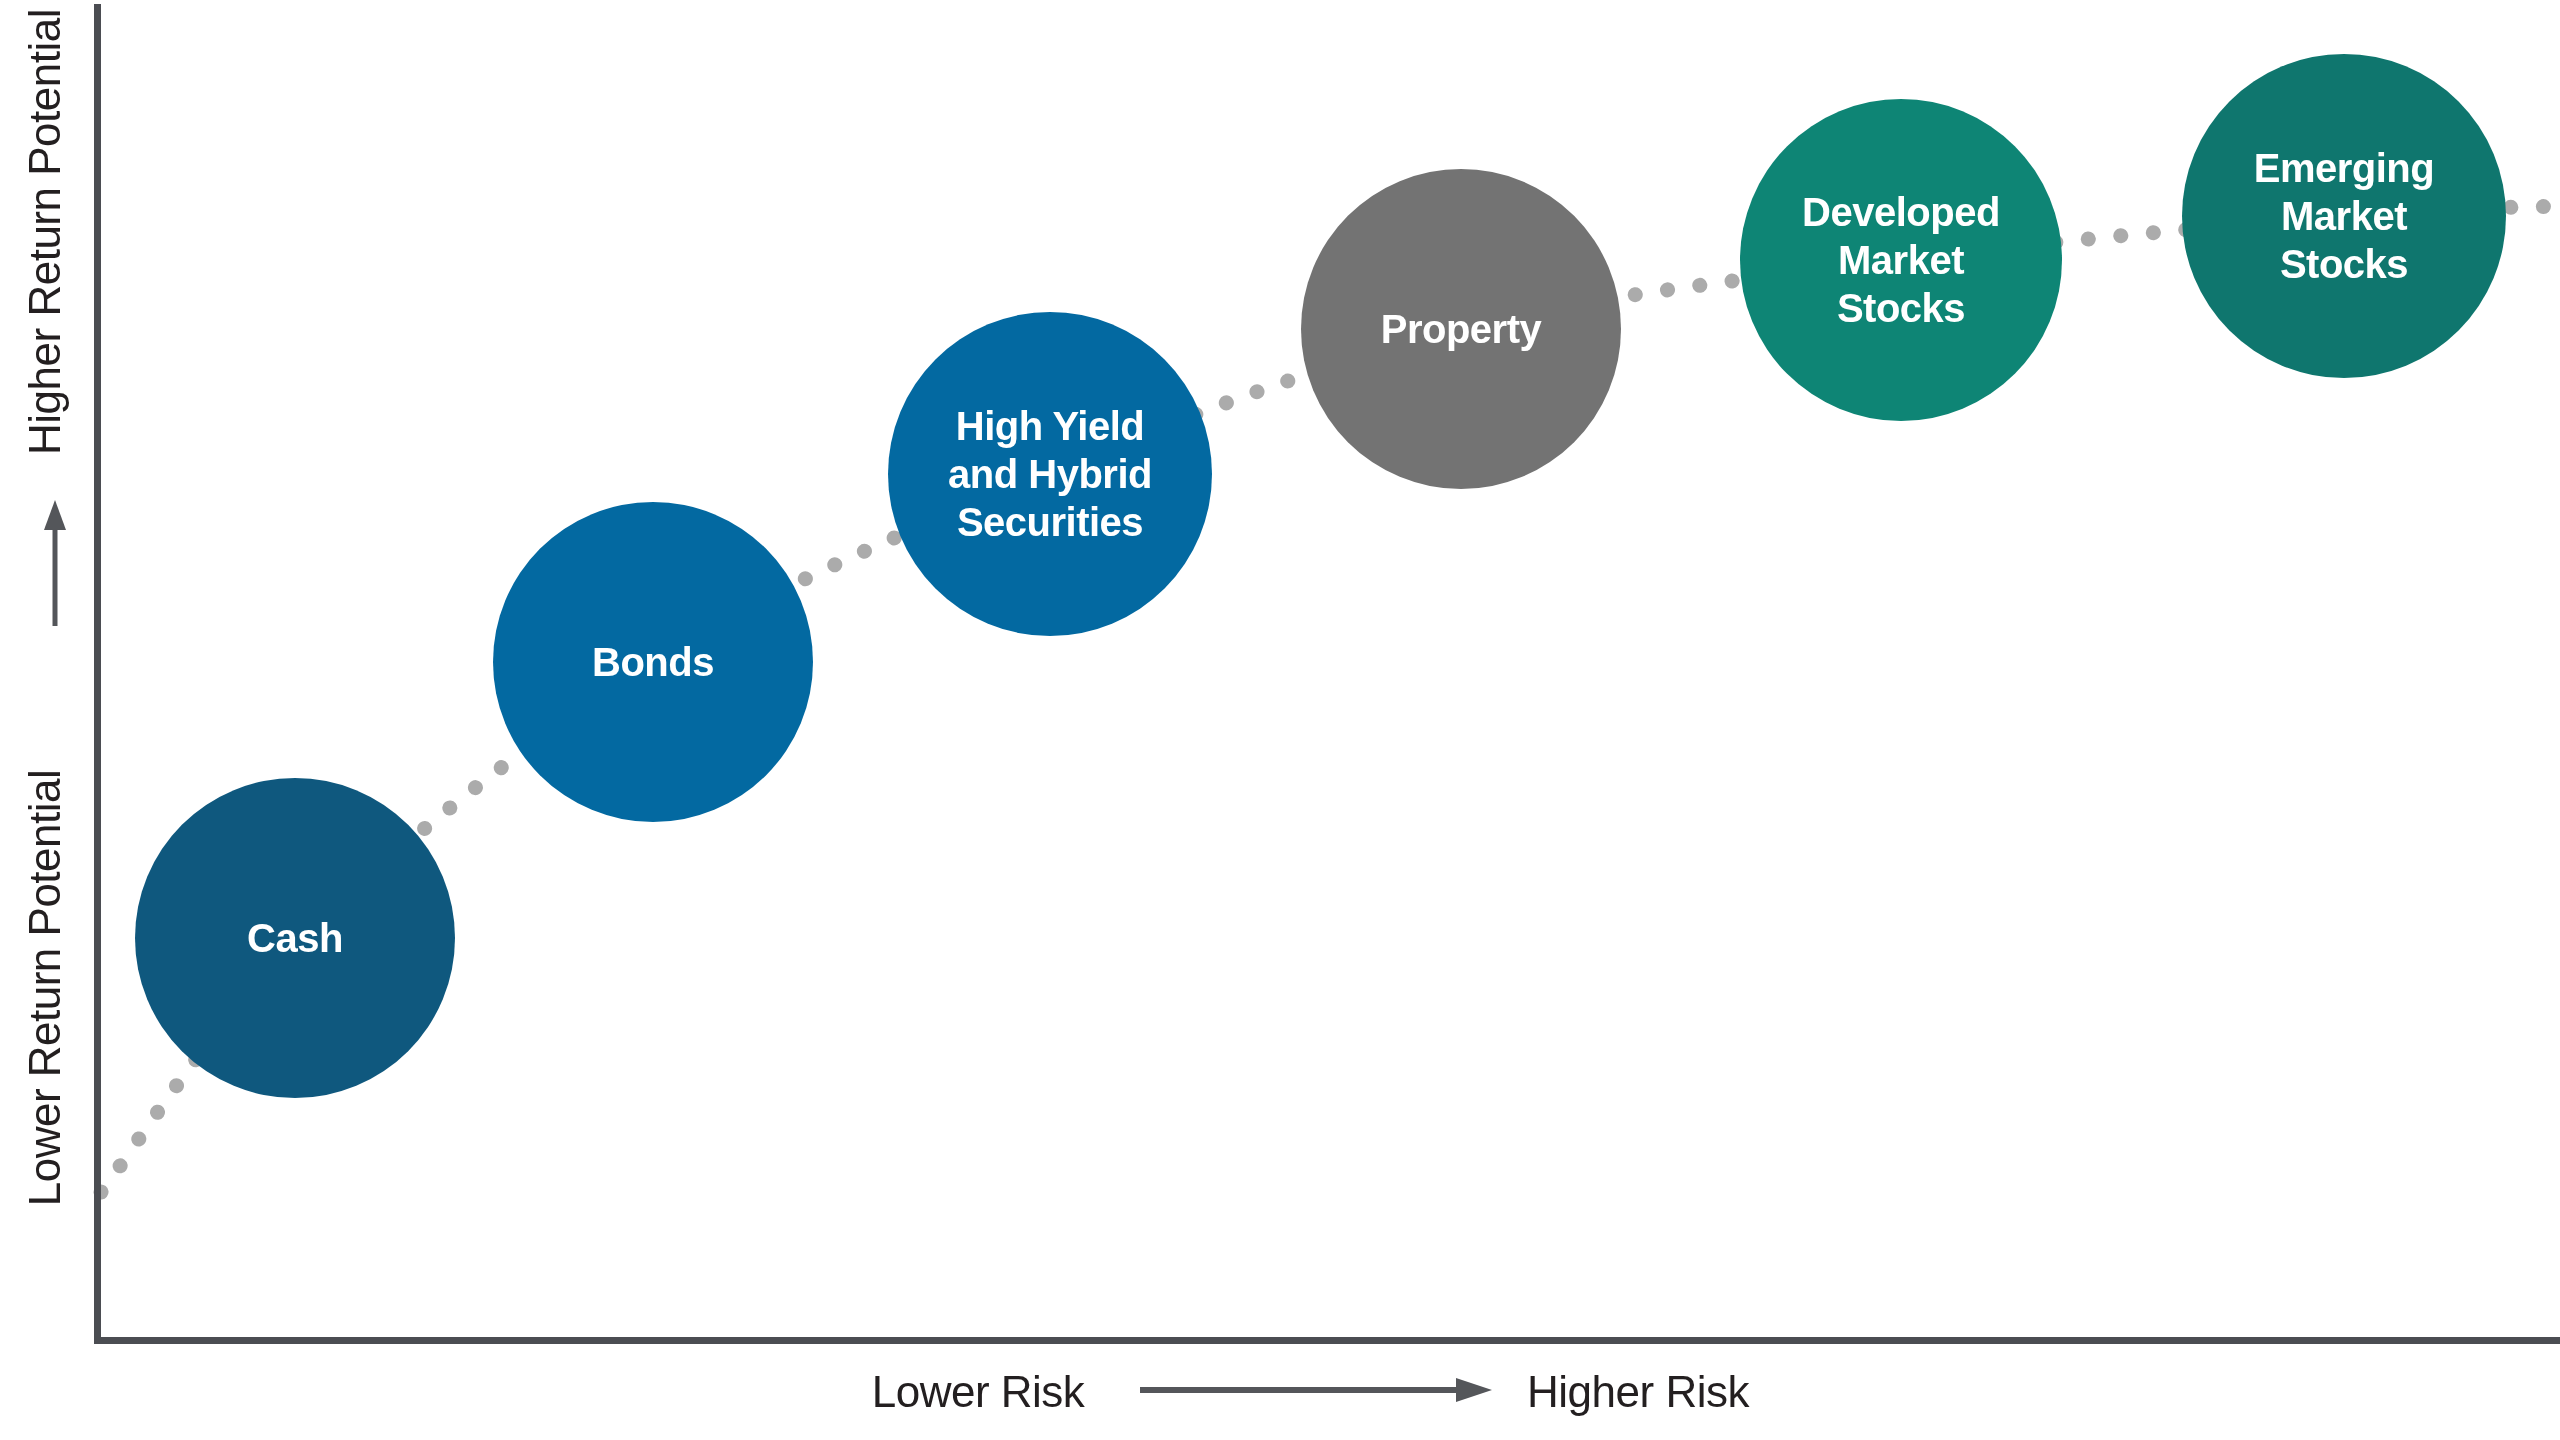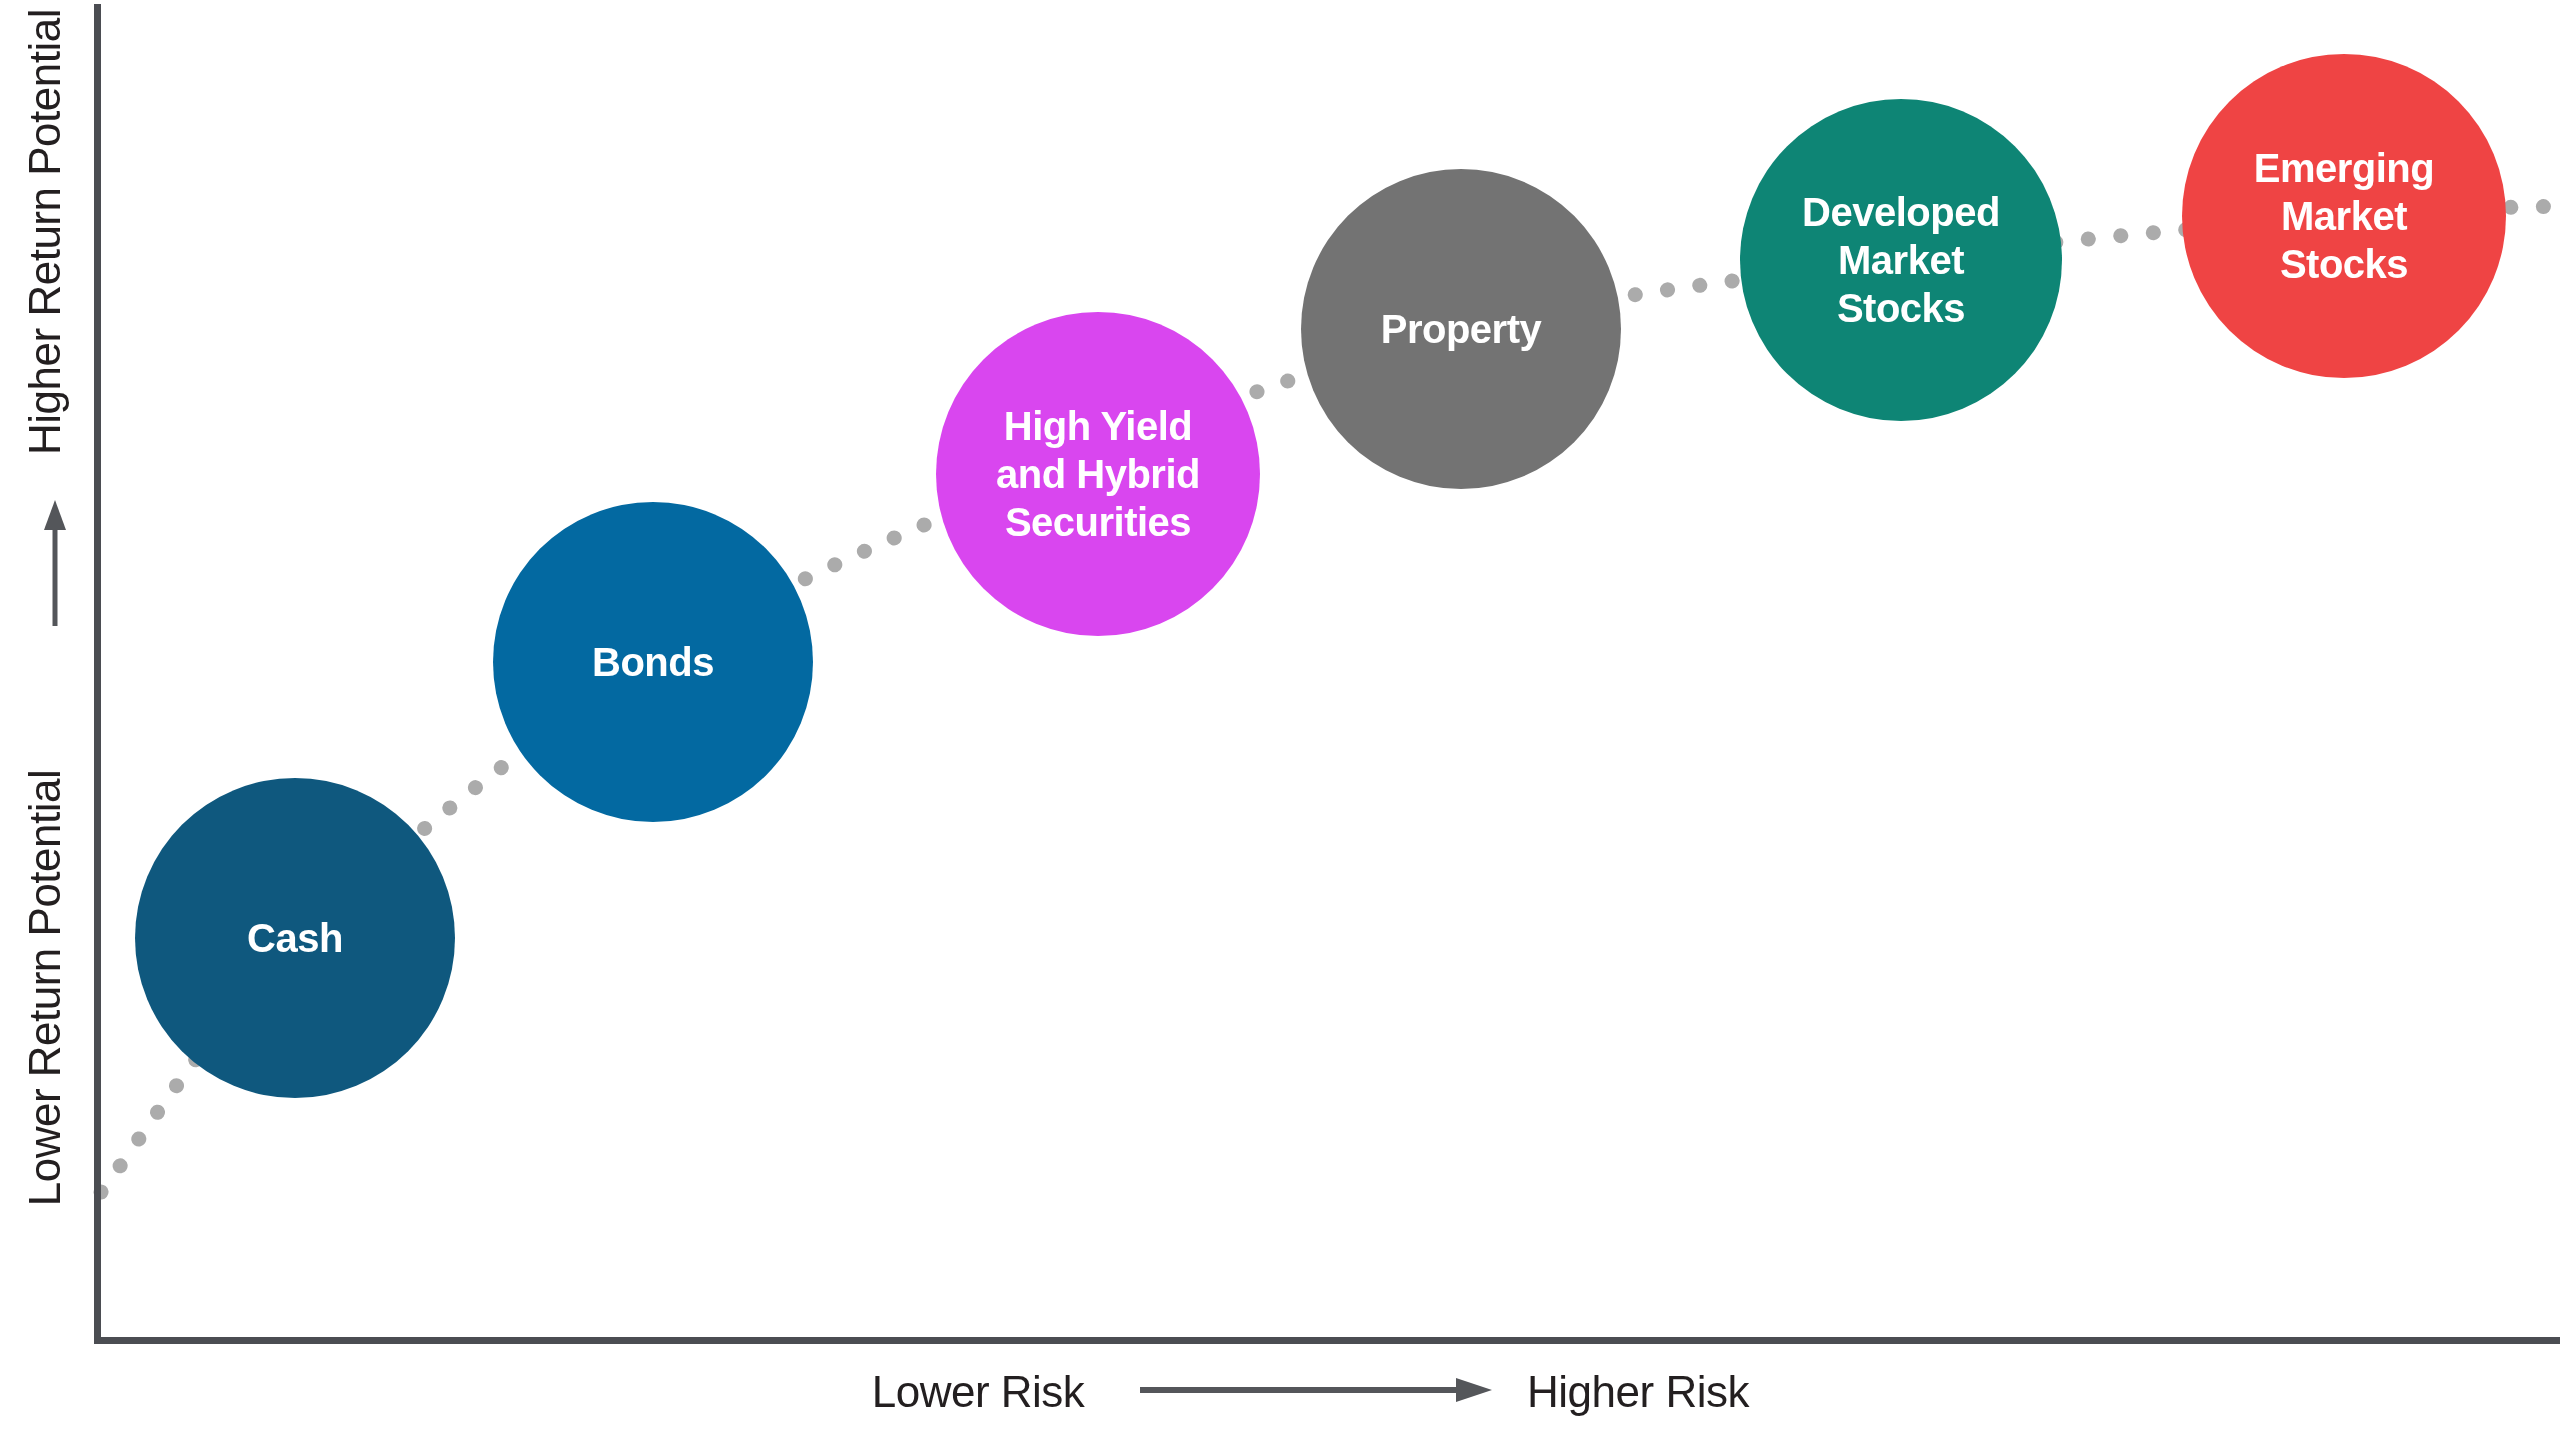--- a/index.html
+++ b/index.html
@@ -94,33 +94,33 @@
   <div class="axis-label x x-left">Lower Risk</div>
   <div class="axis-label x x-right">Higher Risk</div>
 
   <div id="bubbles">
     <div class="bubble" style="left: 135px; top: 778px; width: 320px; height: 320px; background: rgb(15, 88, 126);">
       <span>Cash</span>
     </div>
     <div class="bubble" style="left: 493px; top: 502px; width: 320px; height: 320px; background: #0369a1;">
       <span>Bonds</span>
     </div>
-    <div class="bubble" style="left: 936px; top: 312px; width: 324px; height: 324px; background: #d946ef;">
+    <div class="bubble" style="left: 888px; top: 312px; width: 324px; height: 324px; background: #0369a1;">
       <span>High Yield
 and Hybrid
 Securities</span>
     </div>
     <div class="bubble" style="left: 1301px; top: 169px; width: 320px; height: 320px; background: #737373;">
       <span>Property</span>
     </div>
     <div class="bubble" style="left: 1740px; top: 99px; width: 322px; height: 322px; background: rgb(14, 133, 117); justify-content: center;">
       <span>Developed
 Market
 Stocks</span>
     </div>
-    <div class="bubble" style="left: 2182px; top: 54px; width: 324px; height: 324px; background: #ef4444; justify-content: center;">
+    <div class="bubble" style="left: 2182px; top: 54px; width: 324px; height: 324px; background: #0f766e; justify-content: center;">
       <span>Emerging
 Market
 Stocks</span>
     </div>
   </div>
 
 </div>
 
 </body></html>

